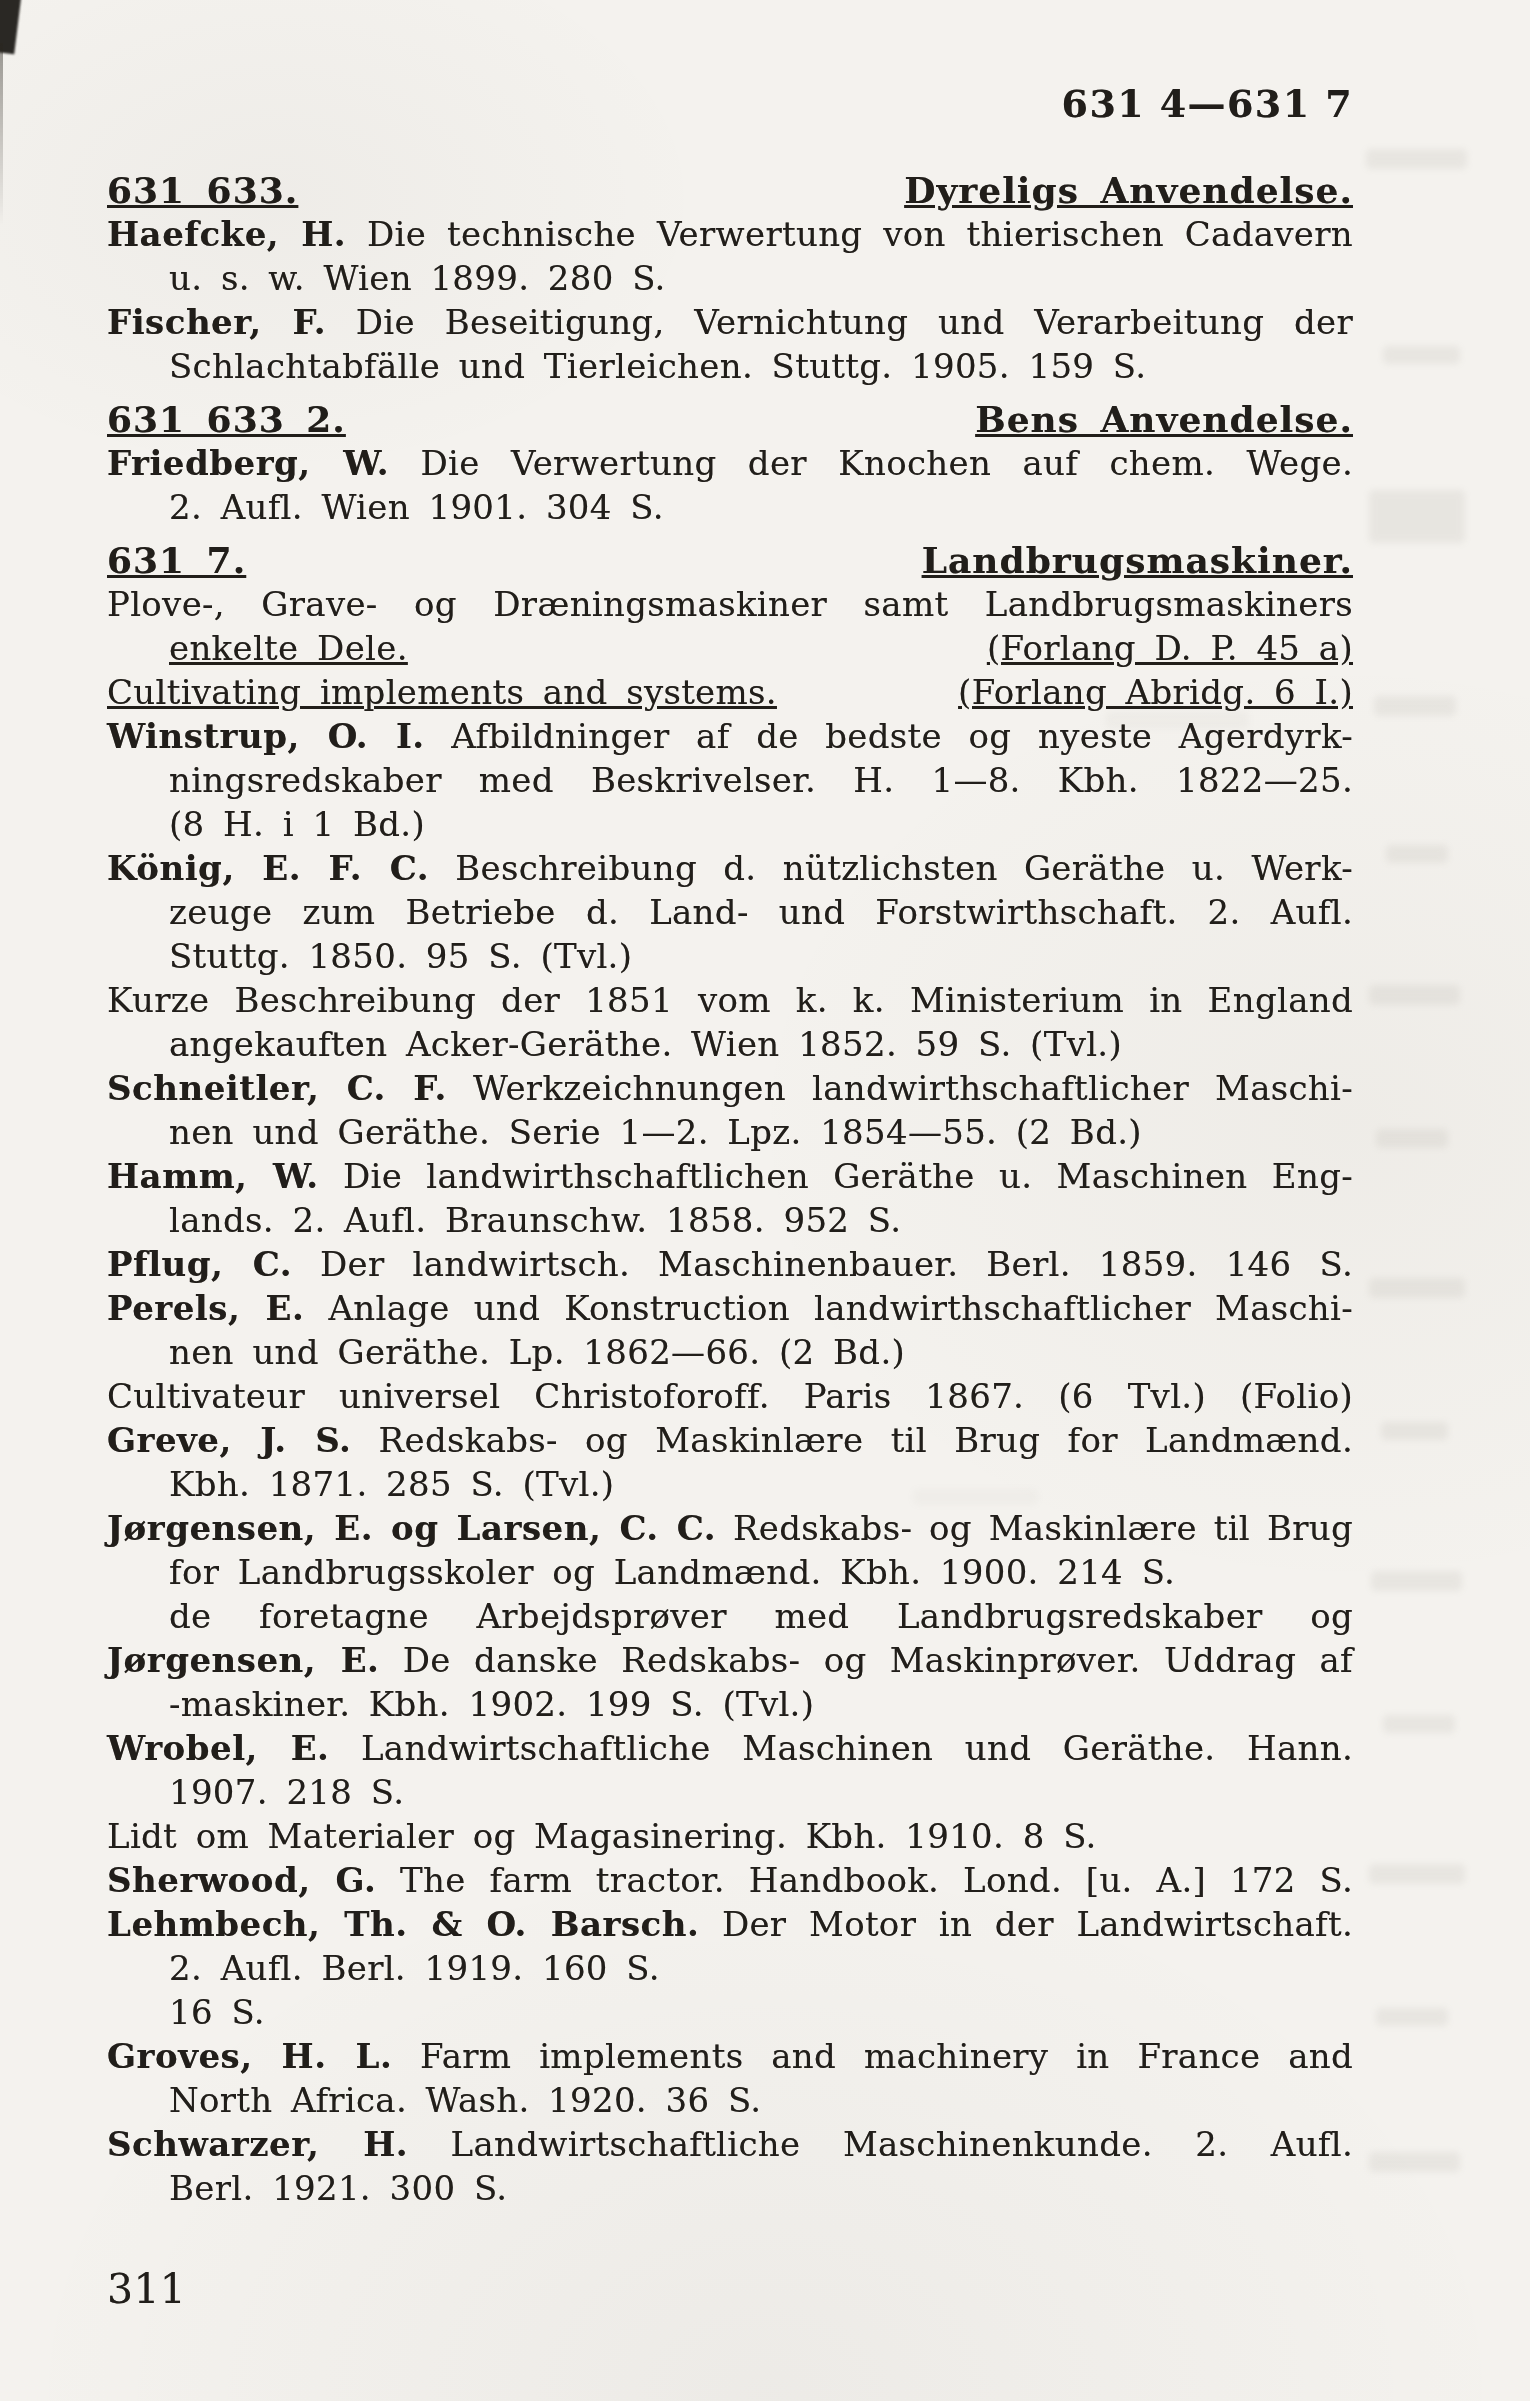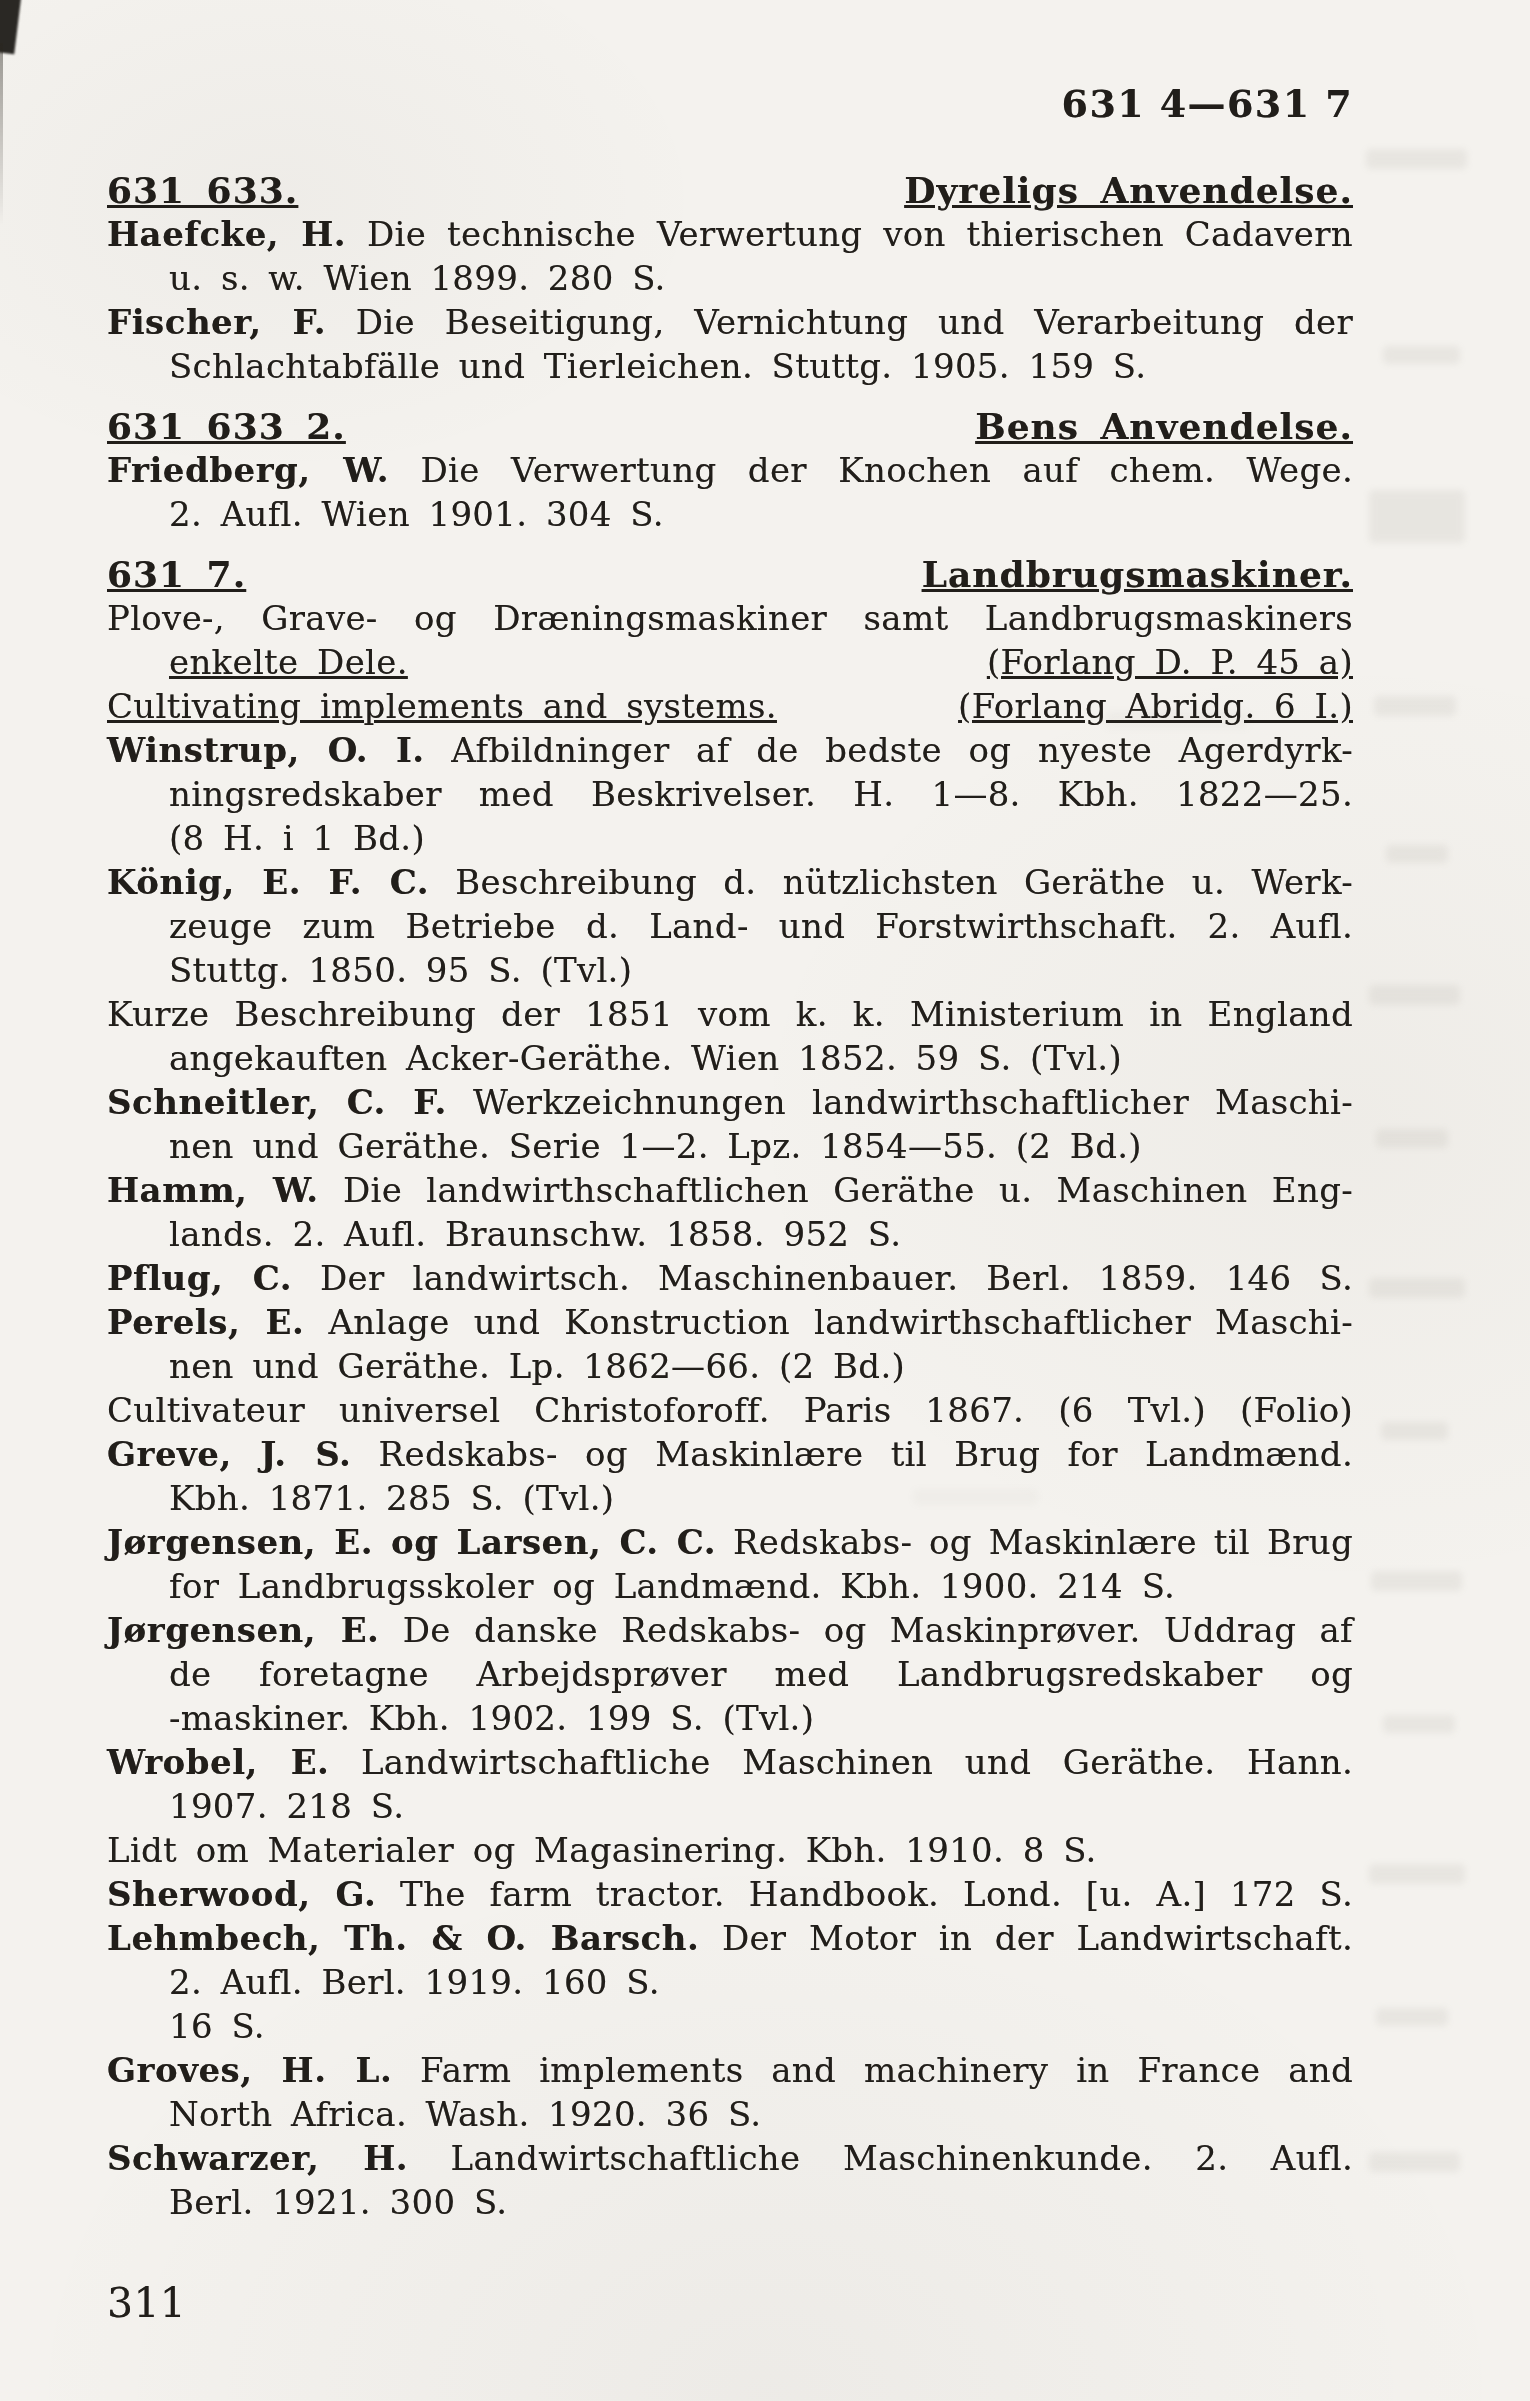--- a/index.html
+++ b/index.html
@@ -33,21 +33,21 @@
     letter-spacing: 1.4px;
     margin-bottom: 45px;
   }
   .line { font-size: 34px; line-height: 44px; }
   .line:not(.just) { word-spacing: 0.22em; }
   .just { text-align: justify; text-align-last: justify; }
   .indent { padding-left: 62px; }
   .split { display: flex; justify-content: space-between; text-decoration: underline; }
   .split .rightnote { white-space: nowrap; padding-left: 19px; }
   .heading { font-weight: bold; font-size: 36px; letter-spacing: 1px; }
-  .section.gap { margin-top: 16px; }
+  .section.gap { margin-top: 9px; }
   .b { font-weight: bold; letter-spacing: 0.5px; }
   .page-number { text-align: left; font-size: 41px; line-height: 44px; margin-top: 57px; }
   
   .artifact { position: absolute; z-index: 1; }
   .corner-mark {
     left: -6.7px; top: -7.7px; width: 25px; height: 61px;
     background: #15130f; transform: rotate(7deg); filter: blur(1.2px); opacity: 0.9;
   }
   .edge-line-left {
     left: 0; top: 43px; width: 3.4px; height: 183px;
@@ -129,22 +129,22 @@
           <div class="line just"><span class="main"><span class="b">Hamm, W.</span><span> Die landwirthschaftlichen Geräthe u. Maschinen Eng-</span></span></div>
           <div class="line indent"><span class="main"><span>lands. 2. Aufl. Braunschw. 1858. 952 S.</span></span></div>
           <div class="line just"><span class="main"><span class="b">Pflug, C.</span><span> Der landwirtsch. Maschinenbauer. Berl. 1859. 146 S.</span></span></div>
           <div class="line just"><span class="main"><span class="b">Perels, E.</span><span> Anlage und Konstruction landwirthschaftlicher Maschi-</span></span></div>
           <div class="line indent"><span class="main"><span>nen und Geräthe. Lp. 1862—66. (2 Bd.)</span></span></div>
           <div class="line just"><span class="main"><span>Cultivateur universel Christoforoff. Paris 1867. (6 Tvl.) (Folio)</span></span></div>
           <div class="line just"><span class="main"><span class="b">Greve, J. S.</span><span> Redskabs- og Maskinlære til Brug for Landmænd.</span></span></div>
           <div class="line indent"><span class="main"><span>Kbh. 1871. 285 S. (Tvl.)</span></span></div>
           <div class="line just"><span class="main"><span class="b">Jørgensen, E. og Larsen, C. C.</span><span> Redskabs- og Maskinlære til Brug</span></span></div>
           <div class="line indent"><span class="main"><span>for Landbrugsskoler og Landmænd. Kbh. 1900. 214 S.</span></span></div>
+          <div class="line indent just"><span class="main"><span>de foretagne Arbejdsprøver med Landbrugsredskaber og</span></span></div>
           <div class="line just"><span class="main"><span class="b">Jørgensen, E.</span><span> De danske Redskabs- og Maskinprøver. Uddrag af</span></span></div>
-          <div class="line indent just"><span class="main"><span>de foretagne Arbejdsprøver med Landbrugsredskaber og</span></span></div>
           <div class="line indent"><span class="main"><span>-maskiner. Kbh. 1902. 199 S. (Tvl.)</span></span></div>
           <div class="line just"><span class="main"><span class="b">Wrobel, E.</span><span> Landwirtschaftliche Maschinen und Geräthe. Hann.</span></span></div>
           <div class="line indent"><span class="main"><span>1907. 218 S.</span></span></div>
           <div class="line"><span class="main"><span>Lidt om Materialer og Magasinering. Kbh. 1910. 8 S.</span></span></div>
           <div class="line just"><span class="main"><span class="b">Sherwood, G.</span><span> The farm tractor. Handbook. Lond. [u. A.] 172 S.</span></span></div>
           <div class="line just"><span class="main"><span class="b">Lehmbech, Th. &amp; O. Barsch.</span><span> Der Motor in der Landwirtschaft.</span></span></div>
           <div class="line indent"><span class="main"><span>2. Aufl. Berl. 1919. 160 S.</span></span></div>
           <div class="line indent"><span class="main"><span>16 S.</span></span></div>
           <div class="line just"><span class="main"><span class="b">Groves, H. L.</span><span> Farm implements and machinery in France and</span></span></div>
           <div class="line indent"><span class="main"><span>North Africa. Wash. 1920. 36 S.</span></span></div>

